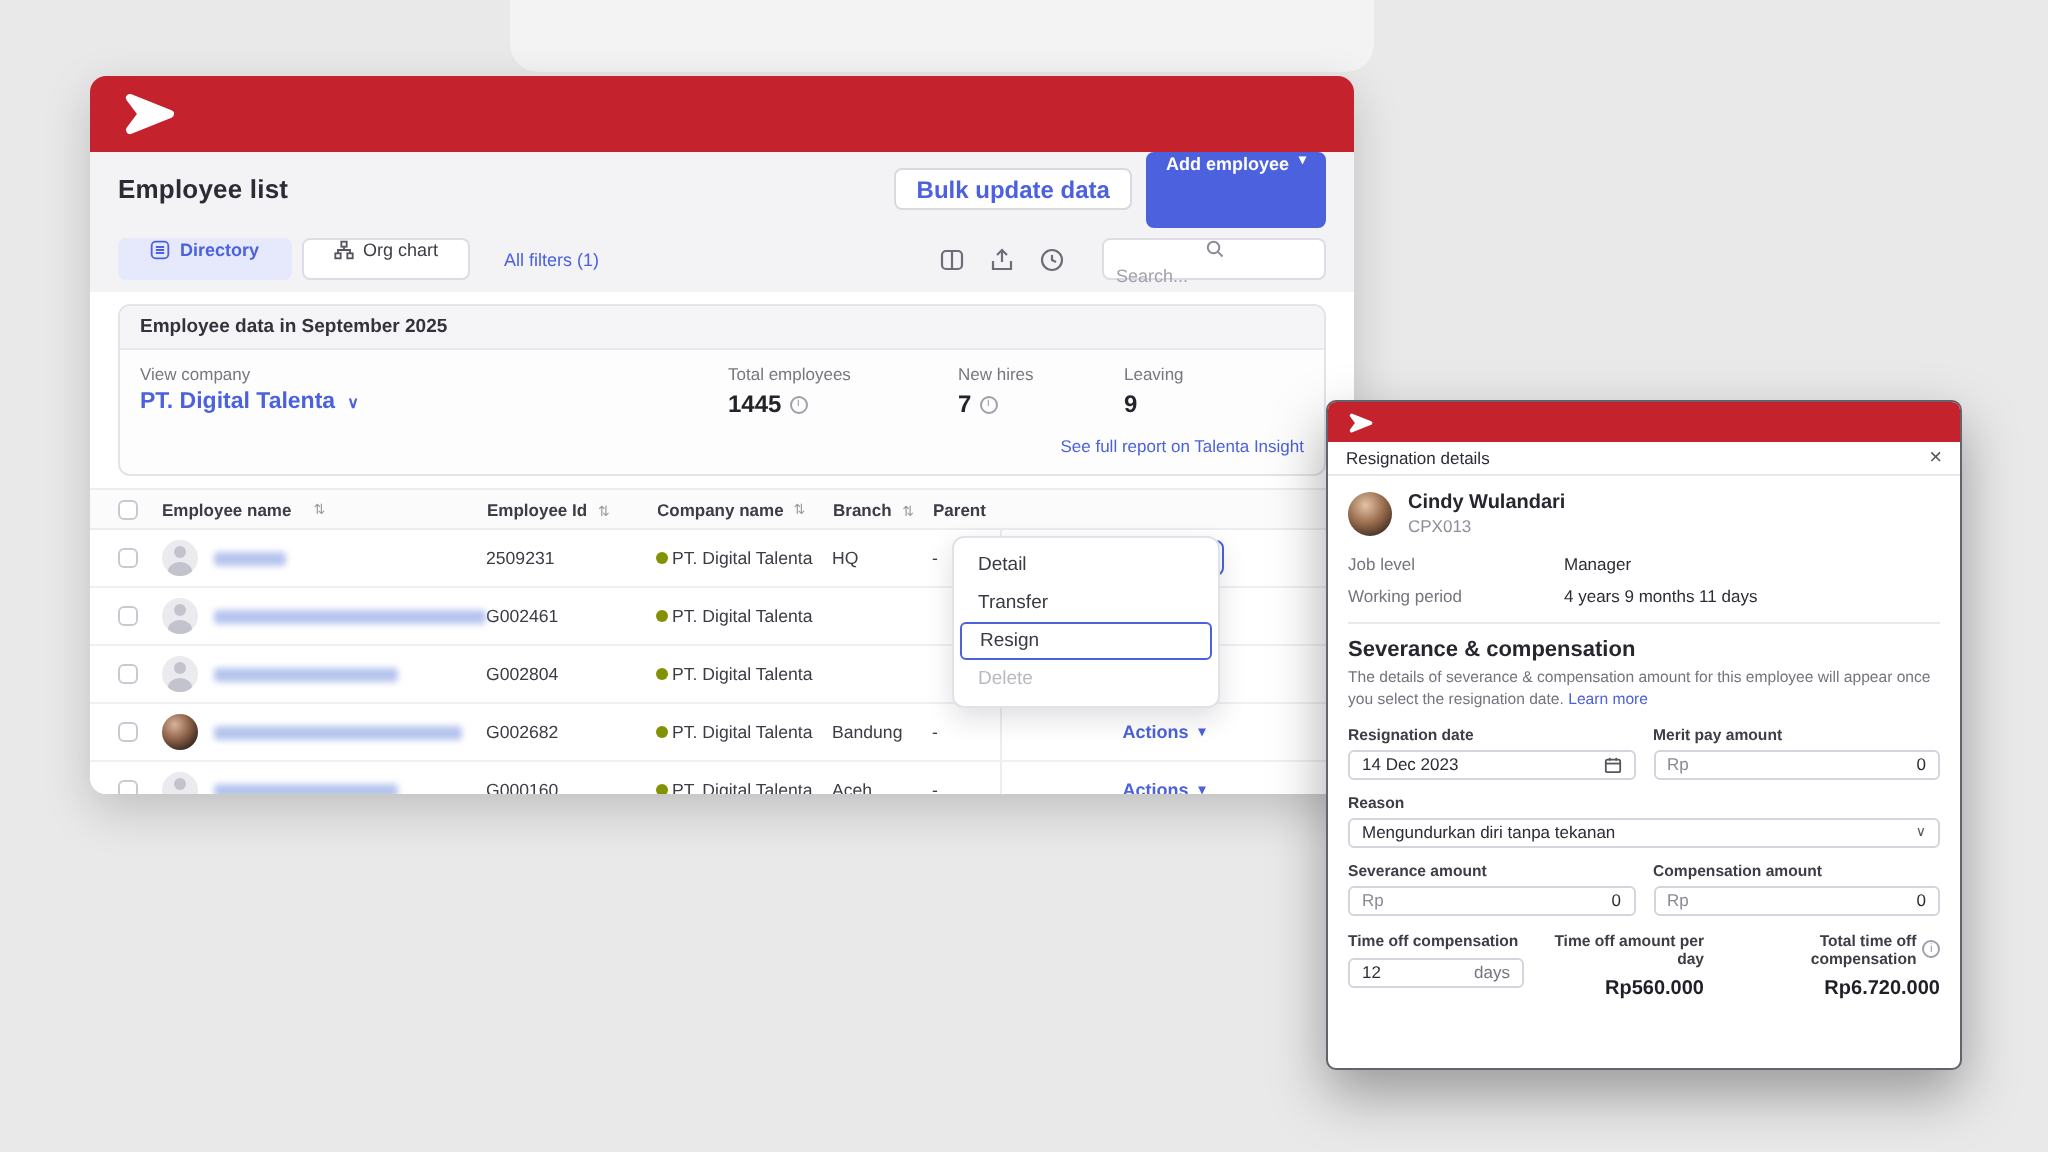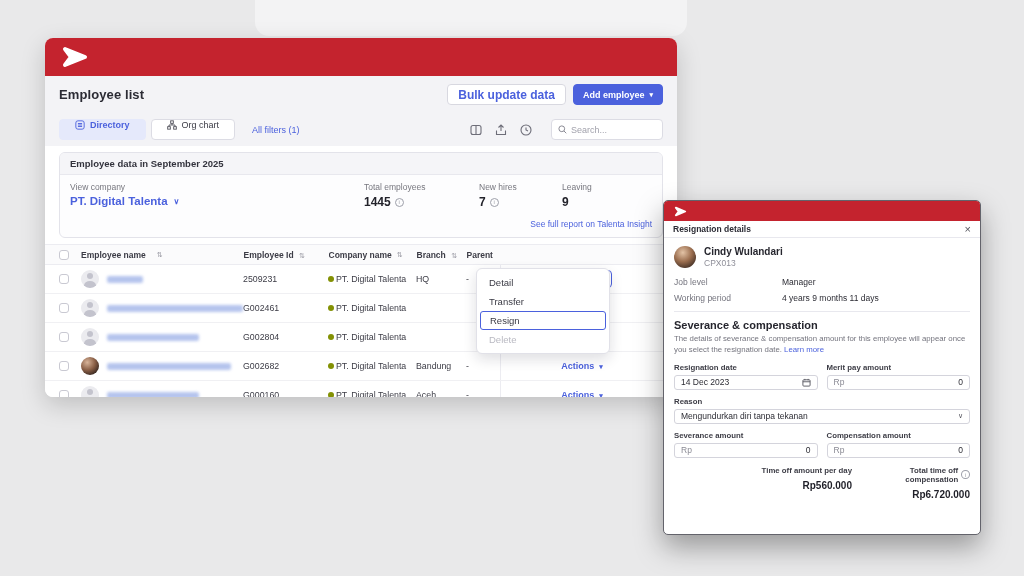--- a/index.html
+++ b/index.html
@@ -12,35 +12,35 @@
   
   .main-window { position:absolute; left:45px; top:38px; width:632px; height:359px;
     background:#fff; border-radius:8px; box-shadow:0 8px 24px rgba(0,0,0,.18); overflow:hidden; }
   .redbar { height:38px; background:#c4232e; display:flex; align-items:center; padding:0 14px; }
   .logo-arrow { width:34px; height:22px; }
   .page-head { height:37px; background:#f3f3f6; display:flex; align-items:center; padding:0 14px; }
   .page-title { font-size:13px; font-weight:bold; color:#2b2b34; letter-spacing:.1px; }
   .head-actions { margin-left:auto; display:flex; gap:7px; align-items:center; }
   .btn-secondary { height:21px; padding:0 10px; background:#fff; border:1px solid #d8d8e0;
     border-radius:4px; color:#4b61dd; font-size:12px; font-weight:bold; cursor:pointer; }
-  .btn-primary { height:21px; padding:0 9px; background:#4b61dd; border:1px solid #4b61dd;
-    border-radius:4px; color:#fff; font-size:9px; font-weight:bold; display:flex; align-items:center; gap:5px; cursor:pointer; }
+  .btn-primary { height:38px; padding:0 9px; background:#4b61dd; border:1px solid #4b61dd;
+    border-radius:4px; color:#fff; font-size:9px; font-weight:bold; display:flex; gap:5px; cursor:pointer; }
   .caret { font-size:7px; line-height:1; }
 
   .toolbar { height:33px; background:#f3f3f6; display:flex; align-items:center; padding:0 14px; gap:5px; }
   .tab { height:21px; display:flex; align-items:flex-start; gap:5px; padding:0 15px; border-radius:4px;
     font-size:9px; color:#3c3c46; background:#fff; border:1px solid #dcdce4; cursor:pointer; }
   .tab.active { background:#e5e9fb; border-color:#e5e9fb; color:#4b61dd; font-weight:bold; }
   .tab svg { width:10px; height:10px; }
   .filters-link { margin-left:12px; font-size:9px; color:#4b61dd; background:none; border:none; cursor:pointer; }
   .tool-icons { margin-left:auto; display:flex; align-items:center; gap:13px; }
   .icon-btn { background:none; border:none; cursor:pointer; display:flex; align-items:center; color:#6d6d78; }
   .icon-btn svg { width:12px; height:12px; }
   .search-box { margin-left:6px; width:112px; height:21px; border:1px solid #dcdce4; border-radius:4px;
-    background:#fff; display:flex; align-items:center; padding:0 6px; gap:4px; }
+    background:#fff; display:flex; align-items:center; padding:0 6px; gap:4px;flex-direction:column; }
   .search-box svg { width:9px; height:9px; flex:0 0 auto; }
   .search-input { border:none; outline:none; width:100%; font-size:9px; color:#3c3c46; background:transparent; }
   .search-input::placeholder { color:#a2a2ac; }
 
   .summary-card { margin:6px 14px 6px 14px; border:1px solid #e3e3ea; border-radius:6px; background:#fdfdfe; overflow:hidden; }
   .summary-title { padding:5px 10px; font-size:9.5px; font-weight:bold; color:#33333d;
     background:#f5f5f8; border-bottom:1px solid #e8e8ee; }
   .summary-row { display:flex; padding:7px 10px 2px 10px; }
   .sum-col-company { flex:0 0 294px; }
   .sum-col { flex:0 0 115px; }
@@ -87,21 +87,21 @@
   .menu-item { padding:4px 12px; font-size:9.5px; color:#3a3a44; cursor:pointer; }
   .menu-item.highlight { border:1.5px solid #4b61dd; border-radius:3px; margin:0 3px; padding:3px 9px; }
   .menu-item.disabled { color:#b9b9c2; }
 
   
   .panel { position:absolute; left:663px; top:200px; width:318px; height:335px; background:#fff;
     border:1px solid #63636b; border-radius:5px; box-shadow:0 12px 28px rgba(0,0,0,.35); overflow:hidden; z-index:10; }
   .panel-redbar { height:20px; background:#c4232e; display:flex; align-items:center; padding:0 9px; }
   .panel-redbar svg { width:16px; height:11px; }
   .panel-titlerow { height:17px; display:flex; align-items:center; padding:0 9px; border-bottom:1px solid #e8e8ee; }
-  .panel-title { font-size:8.5px; font-weight:bold; color:#2b2b34; }
+  .panel-title { font-size:8.5px; font-weight:normal; color:#2b2b34; }
   .panel-close { margin-left:auto; background:none; border:none; font-size:11px; color:#55555e; cursor:pointer; line-height:1; }
   .panel-body { padding:8px 10px 6px 10px; }
   .emp-block { display:flex; align-items:center; gap:8px; }
   .avatar-cindy { width:22px; height:22px; border-radius:50%;
     background:radial-gradient(circle at 40% 30%, #e3c3a6 0%, #9a6d4e 45%, #3a2a22 85%); flex:0 0 auto; }
   .emp-name { font-size:10px; font-weight:bold; color:#26262e; }
   .emp-code { font-size:8.5px; color:#8e8e98; margin-top:1px; }
   .info-rows { margin-top:9px; display:flex; flex-direction:column; gap:6px; }
   .info-row { display:flex; font-size:8.5px; }
   .info-label { flex:0 0 108px; color:#74747e; }
@@ -472,20 +472,27 @@
         <div class="fcol">
           <div class="flabel">Compensation amount</div>
           <div class="fbox">
             <span class="prefix">Rp</span>
             <span class="val-right">0</span>
           </div>
         </div>
       </div>
 
       <div class="bottom-row">
+        <div class="b-col1">
+          <div class="b-label">Time off compensation</div>
+          <div class="fbox">
+            <span>12</span>
+            <span class="suffix">days</span>
+          </div>
+        </div>
         <div class="b-col2">
           <div class="b-label">
             <span>Time off amount per day</span>
           </div>
           <div class="b-value">Rp560.000</div>
         </div>
         <div class="b-col3">
           <div class="b-label">
             <span>Total time off compensation</span>
             <i class="info-i">i</i>

